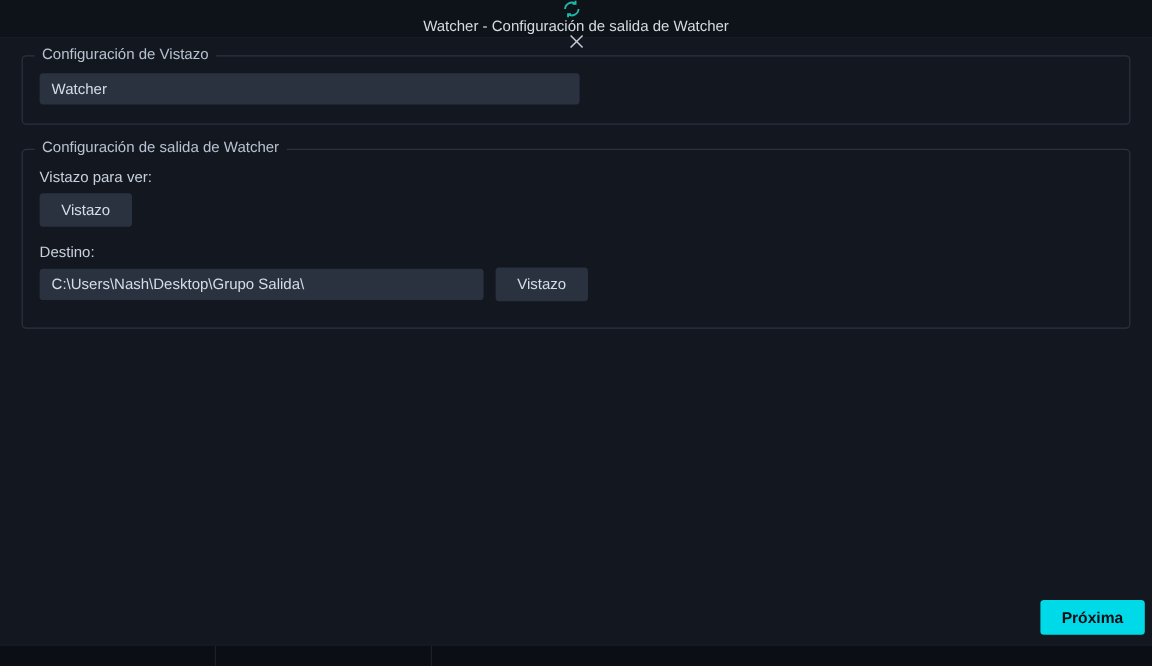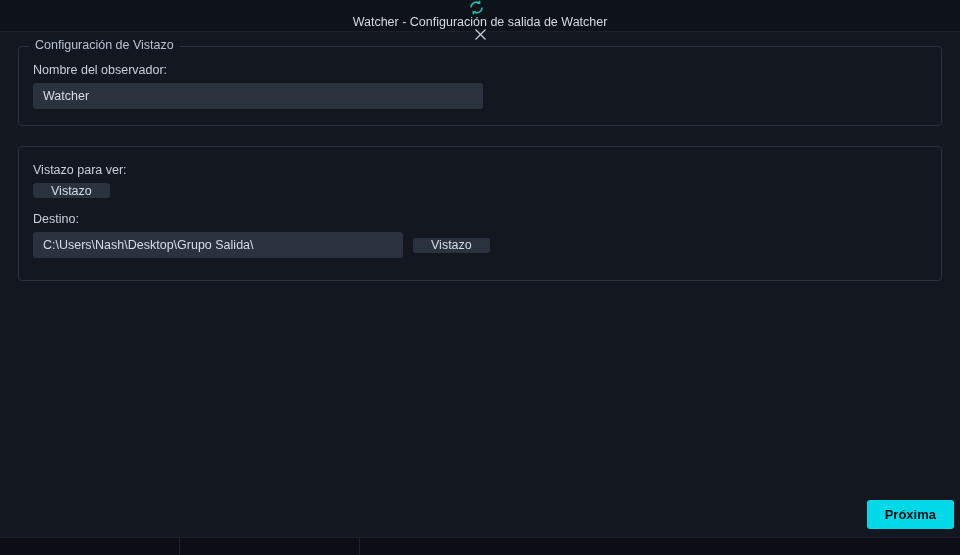--- a/index.html
+++ b/index.html
@@ -98,21 +98,21 @@
     .input-narrow {
       width: 370px;
     }
     .browse-btn {
       background: #2a3240;
       border: none;
       border-radius: 3px;
       color: #d6dde7;
       font-size: 12.5px;
       padding: 0 18px;
-      height: 15px;
+      height: 28px;
       cursor: pointer;
       font-family: inherit;
     }
     .footer {
       position: absolute;
       bottom: 26px;
       right: 6px;
     }
     .next-btn {
       background: #00d9e8;
@@ -159,25 +159,25 @@
       <line x1="0.5" y1="0.5" x2="10.5" y2="10.5" stroke="#c5cdd8" stroke-width="1.2"></line>
       <line x1="10.5" y1="0.5" x2="0.5" y2="10.5" stroke="#c5cdd8" stroke-width="1.2"></line>
     </svg>
   </div>
 </div>
 
 <div class="content">
 
   <div class="fieldset">
     <div class="legend">Configuración de Vistazo</div>
-    <div class="label">Nombre del observador:</div>
     <input class="input input-wide" type="text" value="Watcher" style="">
   </div>
 
   <div class="fieldset">
+    <div class="legend">Configuración de salida de Watcher</div>
 
     <div class="label">Vistazo para ver:</div>
     <div class="row">
       <button class="browse-btn">Vistazo</button>
     </div>
 
     <div class="label">Destino:</div>
     <div class="row">
       <input class="input input-narrow" type="text" value="C:\Users\Nash\Desktop\Grupo Salida\" style="">
       <button class="browse-btn">Vistazo</button>

